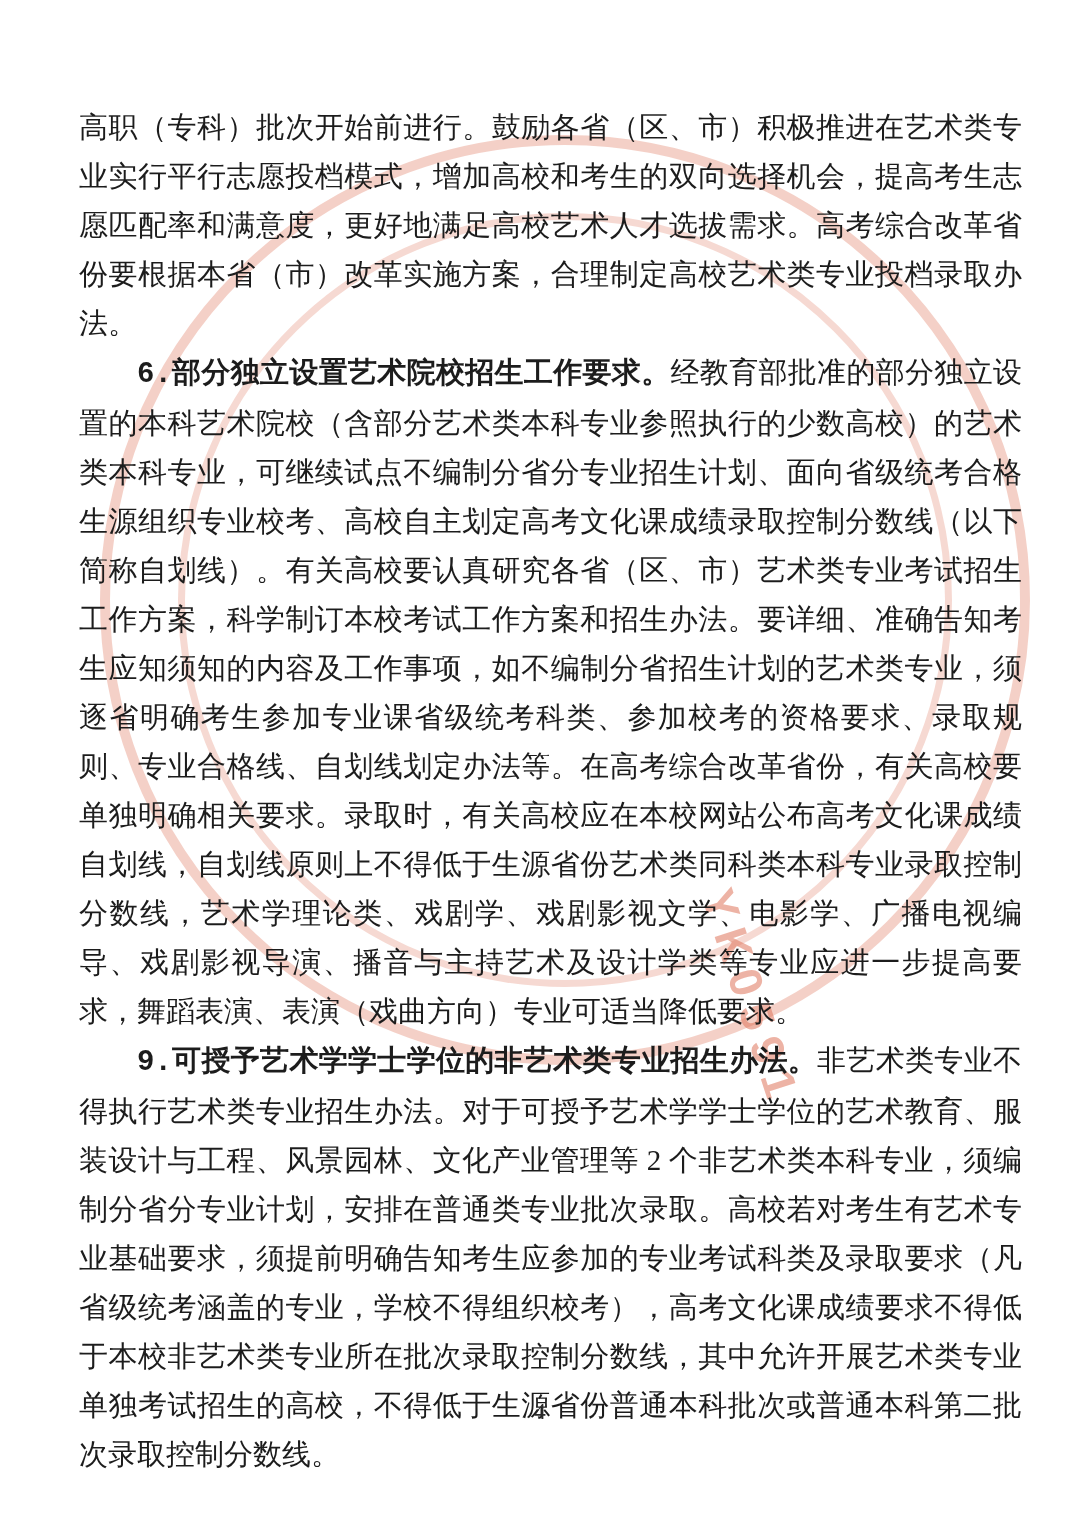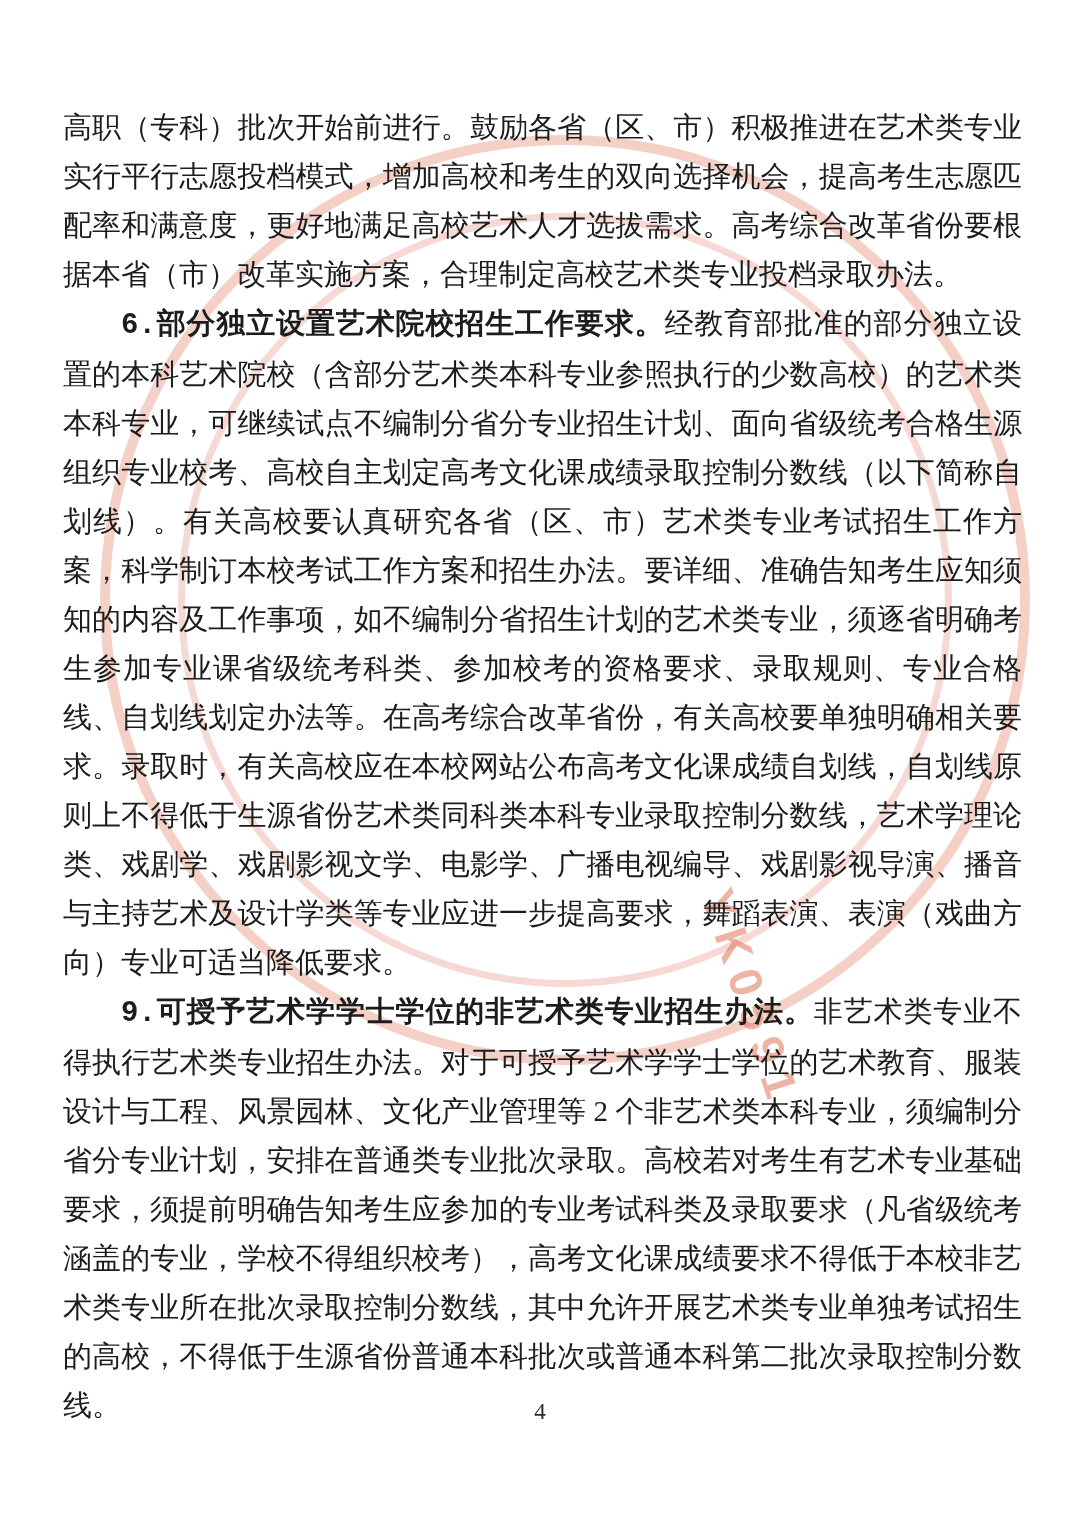--- a/index.html
+++ b/index.html
@@ -49,21 +49,21 @@
     position: absolute;
     left: 63px;
     right: 58px;
     top: 103px;
     z-index: 1;
     color: #1c1c1c;
     font-size: 29px;
     line-height: 49px;
     text-align: justify;
   }
-  .para { text-align: justify; text-align-last: left; }
+  .para { text-align: justify; text-align-last: left; margin-left: 16px; }
   .para.indent { text-indent: 2em; }
   .run-bold {
     font-weight: bold;
     font-family: Liberation Mono, monospace;
   }
   .page-number {
     position: absolute;
     left: 0;
     right: 0;
     bottom: 102px;

